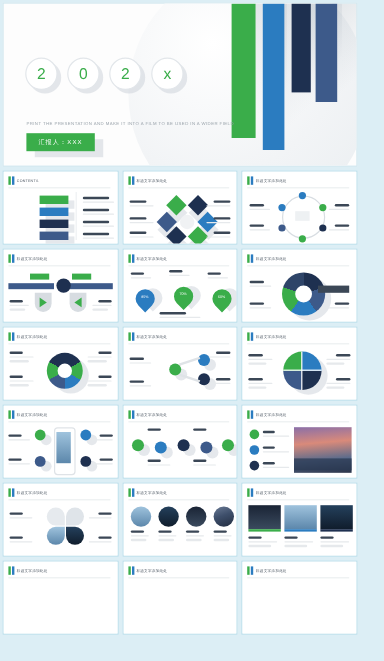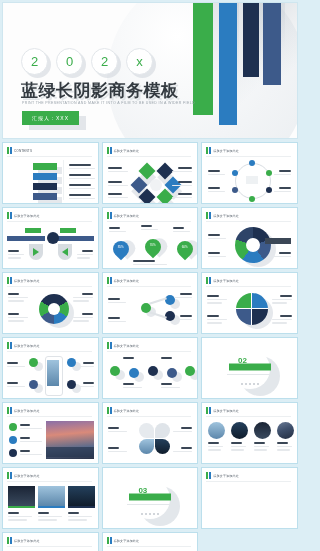--- a/index.html
+++ b/index.html
@@ -97,21 +97,20 @@
       </div>
     </div>
 
     <div class="digits">
       <div class="digit">2</div>
       <div class="digit">0</div>
       <div class="digit">2</div>
       <div class="digit alt">x</div>
     </div>
 
-    <div class="hero-title">蓝绿长阴影商务模板</div>
     <div class="hero-sub">PRINT THE PRESENTATION AND MAKE IT INTO A FILM TO BE USED IN A WIDER FIELD</div>
     <div class="hero-badge">汇报人：XXX</div>
   </div>
 
   <div class="grid">
 
     <div class="thumb">
       <div class="sl">
         <div class="sl-head">
             <span class="bars">
@@ -490,35 +489,20 @@
             <span class="ln d" style="width:11px;"></span>
             <span class="ln" style="width:19px;margin-top:2px;"></span>
           </div>
         <div style="position:absolute;left:58px;top:45px;">
             <span class="ln d" style="width:11px;"></span>
             <span class="ln" style="width:19px;margin-top:2px;"></span>
           </div>
       </div>
     </div>
 
-    <div class="thumb">
-      <div class="sl">
-        <div class="big-circle"></div>
-        <div class="sec-num">02</div>
-        <div class="sec-band"></div>
-        <div class="sec-sub"></div>
-        <div class="sec-dots">
-            <i></i>
-            <i></i>
-            <i></i>
-            <i></i>
-            <i></i>
-          </div>
-      </div>
-    </div>
 
     <div class="thumb">
       <div class="sl">
         <div class="sl-head">
             <span class="bars">
               <i class="g"></i>
               <i class="b"></i>
             </span>
           <span class="htext">标题文字添加此处</span>
           </div>
@@ -640,35 +624,20 @@
             <span class="ln" style="width:19px;margin-top:2px;"></span>
           </div>
         <div style="position:absolute;left:65px;top:44px;">
             <span class="ln d" style="width:11px;"></span>
             <span class="ln" style="width:24px;margin-top:2px;"></span>
             <span class="ln" style="width:19px;margin-top:2px;"></span>
           </div>
       </div>
     </div>
 
-    <div class="thumb">
-      <div class="sl">
-        <div class="big-circle"></div>
-        <div class="sec-num">03</div>
-        <div class="sec-band"></div>
-        <div class="sec-sub"></div>
-        <div class="sec-dots">
-            <i></i>
-            <i></i>
-            <i></i>
-            <i></i>
-            <i></i>
-          </div>
-      </div>
-    </div>
 
     <div class="thumb">
       <div class="sl">
         <div class="sl-head">
             <span class="bars">
               <i class="g"></i>
               <i class="b"></i>
             </span>
           <span class="htext">标题文字添加此处</span>
           </div>

